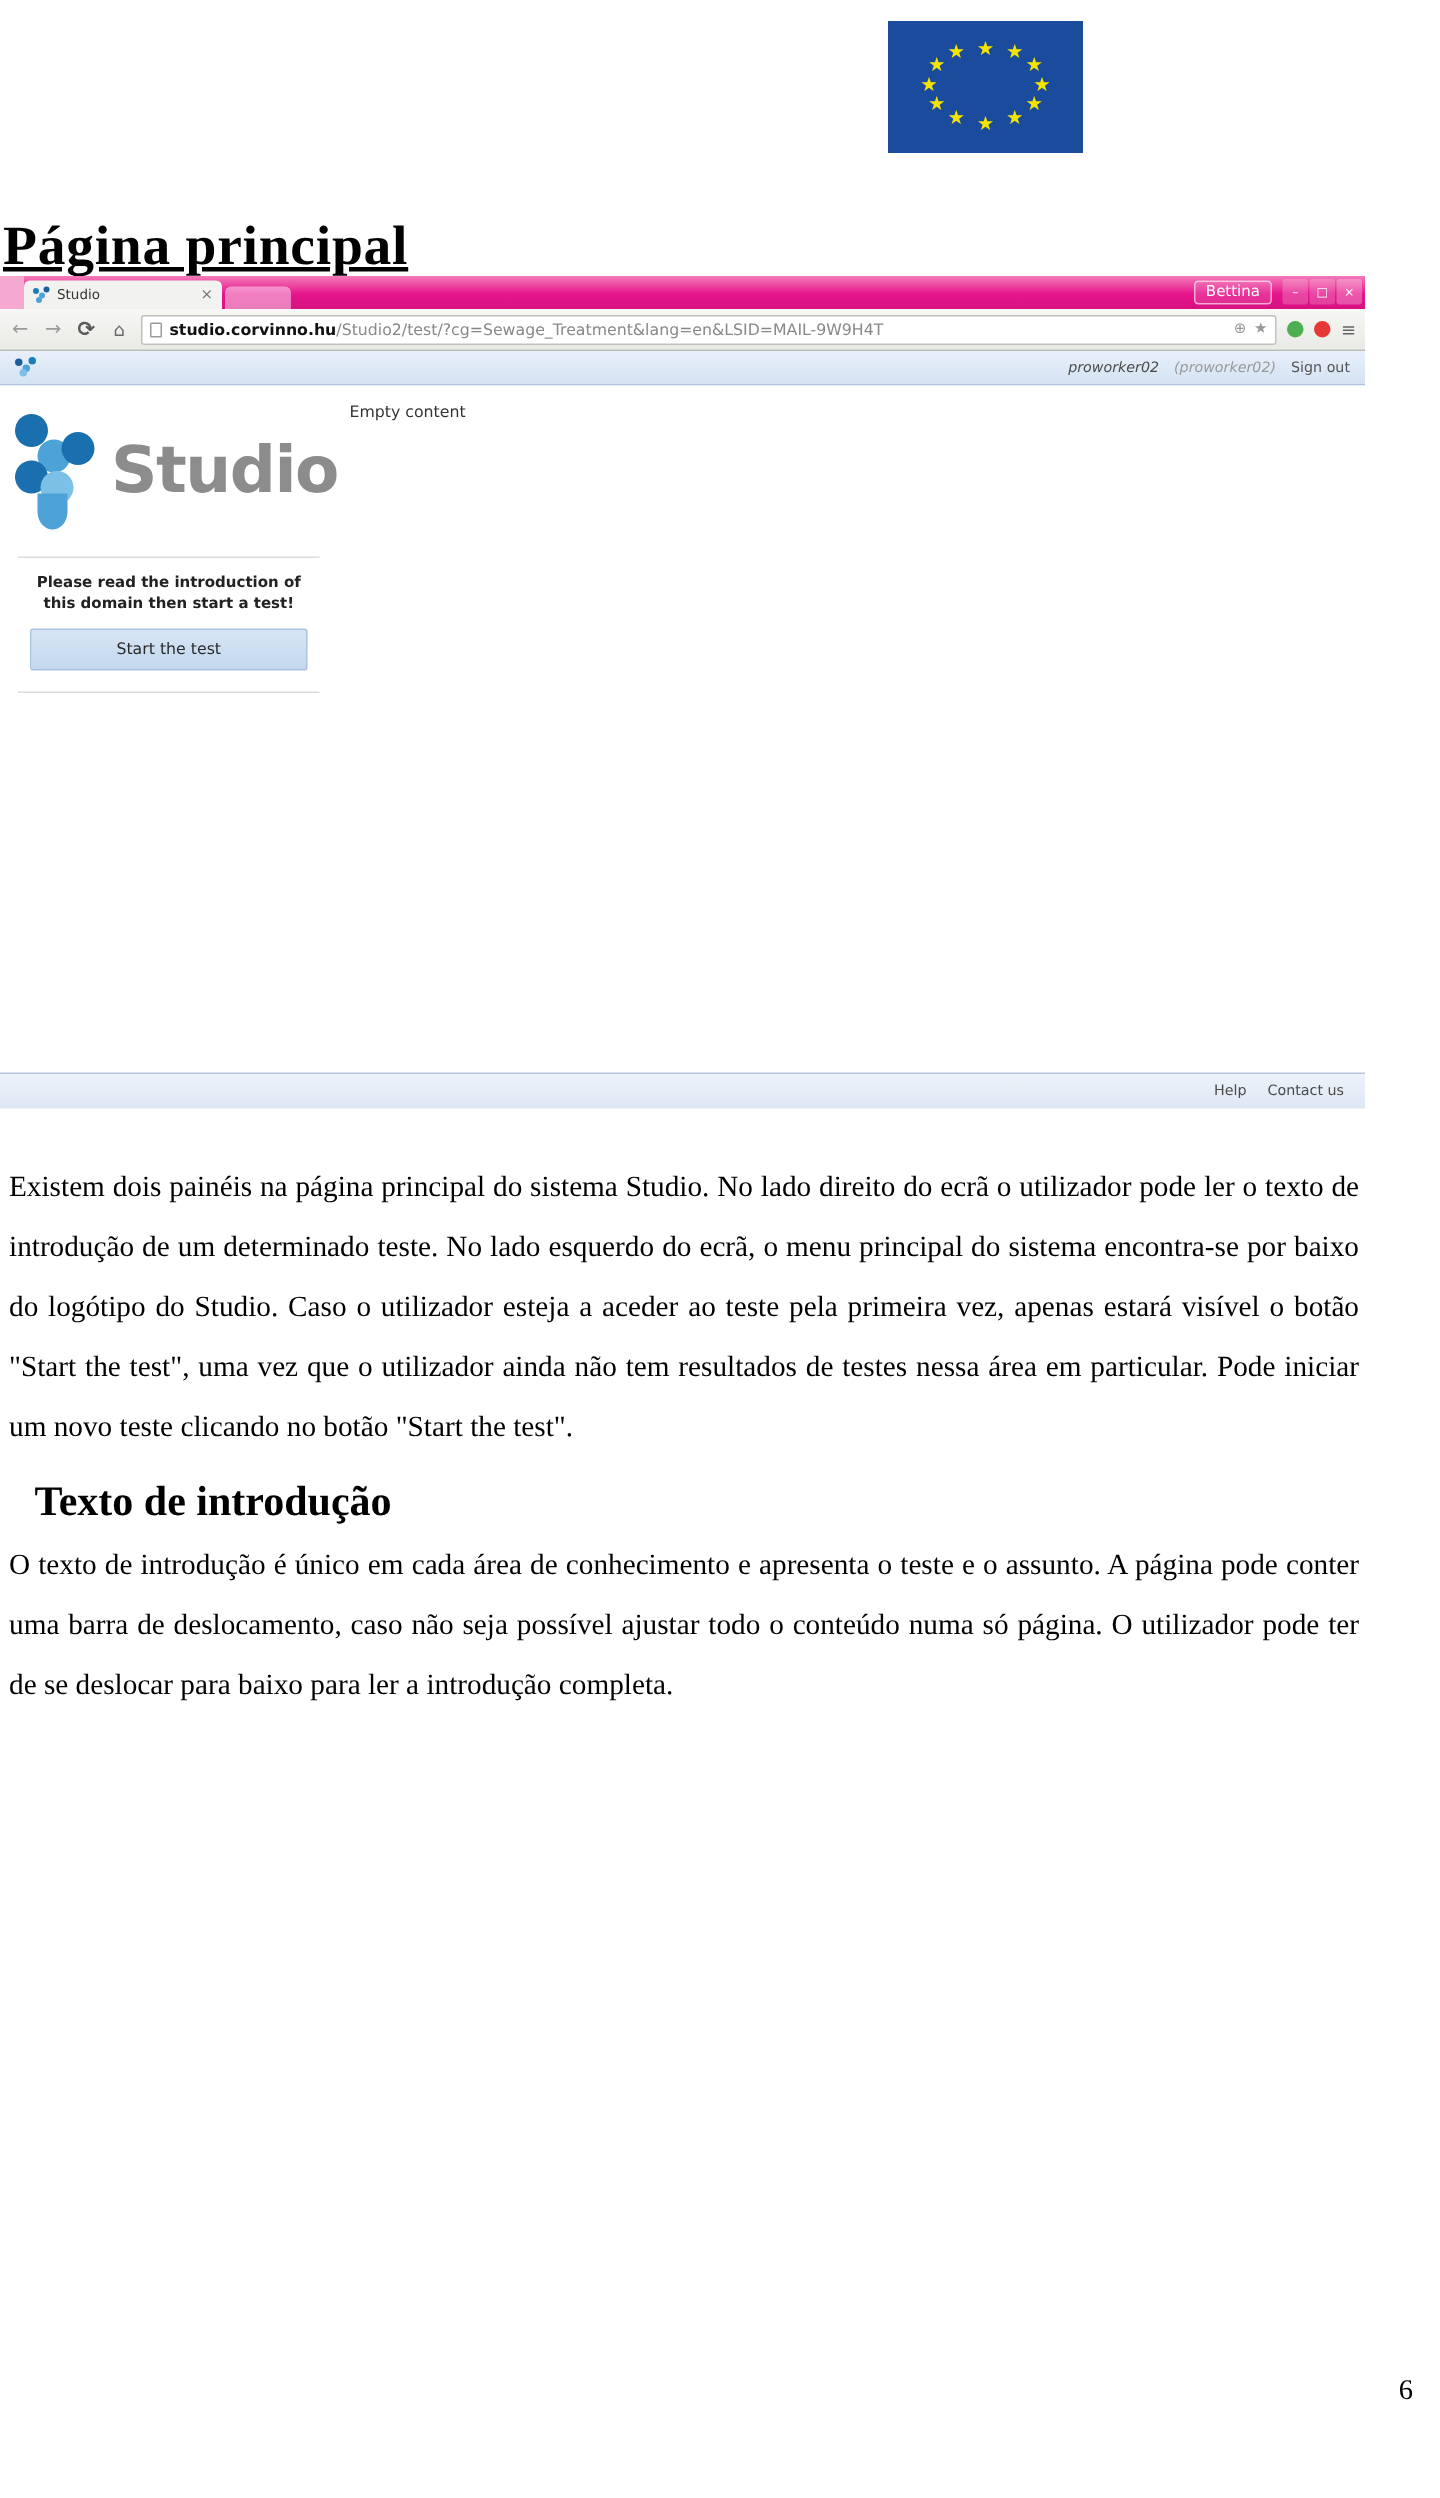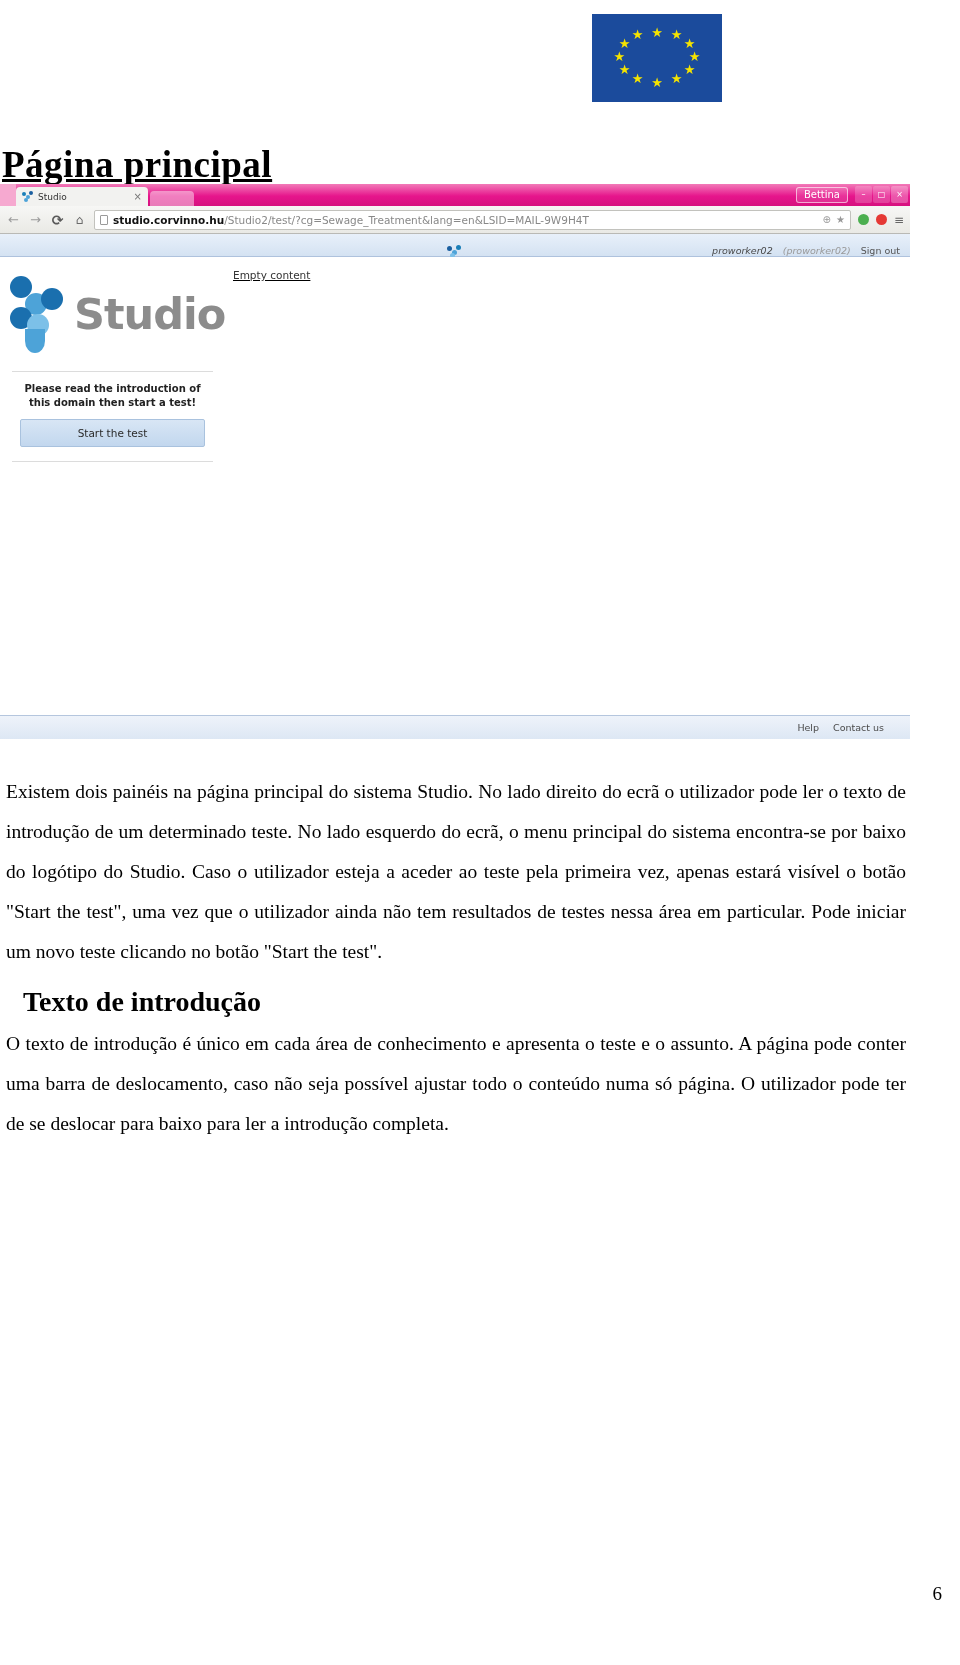--- a/index.html
+++ b/index.html
@@ -177,21 +177,20 @@
   .menu-ico { color:#666; font-size:12px; line-height:1; }
 
   
   .app-topbar {
     height: 22px;
     background: linear-gradient(180deg,#e8f0fa 0%, #d4e2f2 100%);
     border-bottom: 1px solid #aec2dd;
     display: flex; align-items: center;
     padding: 11px 10px;
     position: relative;
-    flex-direction: column;
   }
   .app-logo-mini { width: 16px; height: 14px; position: relative; }
   .app-logo-mini i { position: absolute; border-radius: 50%; }
   .app-user {
     margin-left: auto;
     font-size: 9.5px;
     font-style: italic;
     color: #4a4a4a;
     display:flex; gap:10px; align-items:baseline;
   }
@@ -249,35 +248,34 @@
     color: #2a2a2a;
   }
   .left-bottom-sep {
     border-top: 1px solid #dcdcdc;
     margin: 14px 2px 0 2px;
   }
   .app-right {
     flex: 1;
     padding: 12px 0 0 8px;
     position: relative;
-    text-decoration: underline;
   }
   .empty-content {
     font-size: 10.5px;
     color: #333;
   }
   .app-footer {
     position: absolute;
     left: 0; right: 0; bottom: 0;
     height: 24px;
     background: linear-gradient(180deg,#eef3fa 0%, #dde7f4 100%);
     border-top: 1px solid #b5c6de;
     display: flex; align-items: center; justify-content: flex-end;
     gap: 14px;
-    padding-right: 26px;
+    padding-right: 14px;
     font-size: 9.5px;
     color: #4a4a4a;
   }
 
   
   .doc-body {
     position: absolute;
     left: 6px; top: 772px;
     width: 900px;
   }

